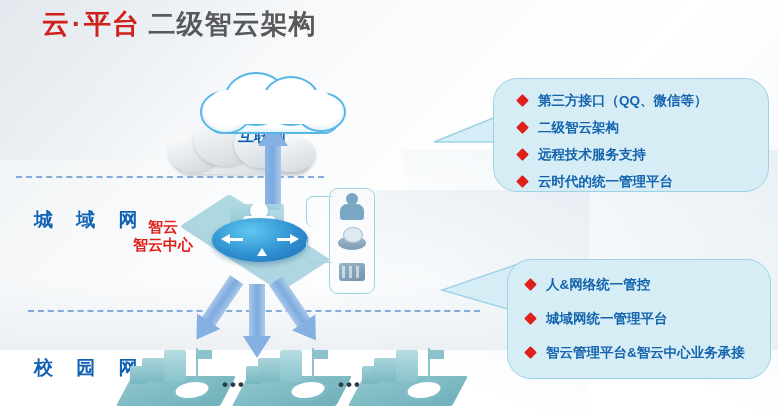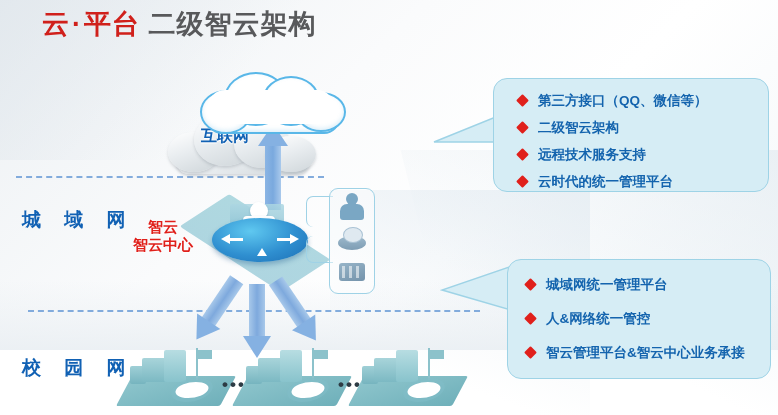--- a/index.html
+++ b/index.html
@@ -33,21 +33,21 @@
     font-size:27px;font-weight:bold;letter-spacing:1px;
     white-space:nowrap;
   }
   #title .red{color:#d0201b;}
   #title .dot{color:#d0201b;padding:0 2px;}
   #title .dark{color:#58595b;}
 
   
   .zone-label{
     position:absolute;color:#1161b4;font-weight:bold;font-size:19px;
-    letter-spacing:9px;white-space:nowrap;
+    letter-spacing:9px;white-space:nowrap;margin-left:12px;
   }
   #zone-metro{left:22px;top:207px;}
   #zone-campus{left:22px;top:355px;}
 
   
   .dashed{position:absolute;height:0;border-top:2px dashed #6f9fd8;opacity:.85;}
   #dash-top{left:16px;top:176px;width:308px;}
   #dash-bottom{left:28px;top:310px;width:452px;}
 
   
@@ -58,21 +58,21 @@
     position:absolute;border-radius:50%;
     background:linear-gradient(160deg,#ffffff 0%,#e9edf0 45%,#cfd6da 100%);
     box-shadow:0 2px 3px rgba(140,150,158,.35);
   }
   #cloud-internet .p1{left:0;top:20px;width:52px;height:40px;}
   #cloud-internet .p2{left:26px;top:2px;width:62px;height:52px;}
   #cloud-internet .p3{left:66px;top:8px;width:56px;height:48px;}
   #cloud-internet .p4{left:98px;top:24px;width:50px;height:36px;}
   #cloud-internet .base{left:8px;top:36px;width:134px;height:26px;border-radius:16px;}
   #label-internet{
-    position:absolute;left:188px;top:126px;width:74px;text-align:center;
+    position:absolute;left:212px;top:126px;width:74px;text-align:right;
     font-size:16px;font-weight:bold;color:#1161b4;
     text-shadow:0 1px 0 #ffffff,0 0 3px #ffffff;
   }
   
   #cloud-center{left:200px;top:72px;width:144px;height:62px;}
   #cloud-center .puff{
     position:absolute;border-radius:50%;
     background:#ffffff;border:2px solid #59b7e8;
     box-shadow:inset 0 -2px 4px rgba(120,190,230,.25);
   }
@@ -222,21 +222,21 @@
     clip-path:polygon(0 0,100% 0,100% 100%,0 100%);}
   .dots{position:absolute;font-size:17px;font-weight:bold;color:#2d3b44;letter-spacing:2px;}
   #dots1{left:222px;top:375px;}
   #dots2{left:338px;top:375px;}
 
   
   .callout{
     position:absolute;
     background:#d6edf5;
     border:1.5px solid #9ed3e6;
-    border-radius:14px;
+    border-radius:24px;
   }
   #callout-top{left:493px;top:78px;width:274px;height:112px;}
   #callout-bottom{left:507px;top:259px;width:262px;height:118px;}
   
   .tail svg{display:block;}
   .callout ul{list-style:none;margin:0;padding:0;}
   .callout li{
     position:relative;margin:0;padding:0 0 0 26px;
     color:#1464ae;font-size:13.5px;font-weight:bold;line-height:16px;
     white-space:nowrap;
@@ -403,26 +403,26 @@
         <span class="bullet"></span>
         <span>云时代的统一管理平台</span>
       </li>
     </ul>
   </div>
 
   <div class="callout" id="callout-bottom">
     <ul>
       <li>
         <span class="bullet"></span>
+        <span>人&amp;网络统一管控</span>
+      </li>
+      <li>
+        <span class="bullet"></span>
         <span>城域网统一管理平台</span>
       </li>
       <li>
         <span class="bullet"></span>
-        <span>人&amp;网络统一管控</span>
-      </li>
-      <li>
-        <span class="bullet"></span>
         <span>智云管理平台&amp;智云中心业务承接</span>
       </li>
     </ul>
   </div>
 
 </div>
 
 </body></html>

